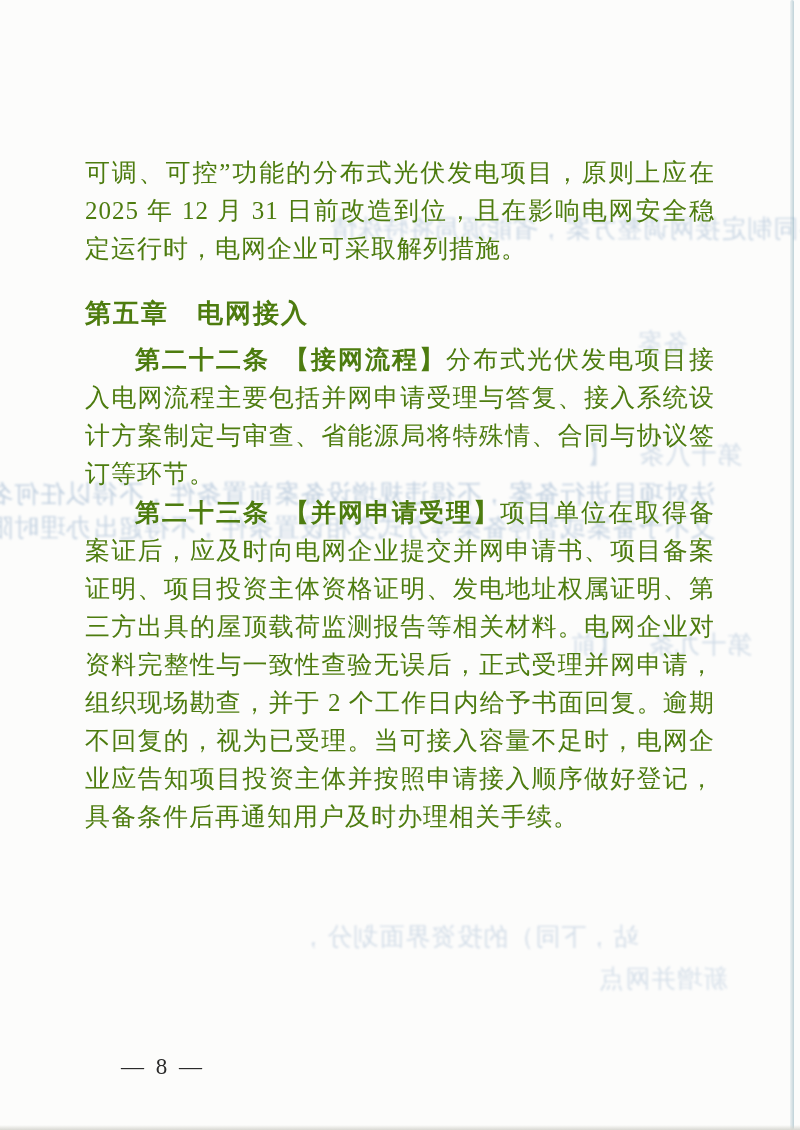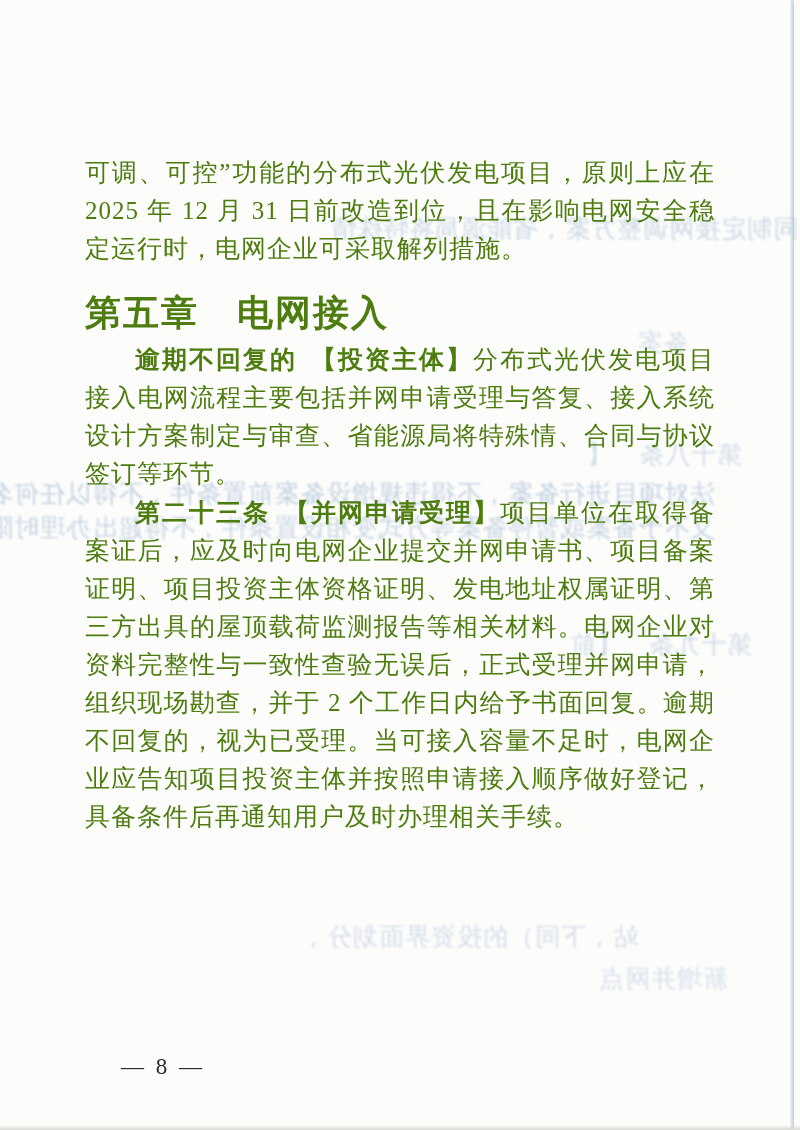--- a/index.html
+++ b/index.html
@@ -57,21 +57,21 @@
   }
   .content p{margin:0;}
   .indent{text-indent:50px;}
   .hei{
     font-family:"Liberation Sans","DejaVu Sans",sans-serif;
     font-weight:700;
   }
   .term{margin-right:14px;}
   .chapter{
     text-align:center;
-    font-size:36px;
+    font-size:26px;
     margin:26px 0 8px 0 !important;
     letter-spacing:2px;
   }
   .page-number{
     position:absolute;left:121px;top:1054px;z-index:2;
     font-size:23px;color:#2a2a2a;letter-spacing:3px;
     font-family:"Liberation Serif","DejaVu Serif",serif;
   }
 </style>
 </head>
@@ -92,21 +92,21 @@
 
   <div class="content">
 
     <p>可调、可控”功能的分布式光伏发电项目，原则上应在 2025 年 12 月 31 日前改造到位，且在影响电网安全稳定运行时，电网企业可采取解列措施。</p>
 
 
 
     <p class="chapter hei">第五章　电网接入</p>
 
     <p class="indent">
-      <span class="hei term">逾期不回复的</span><span class="hei">【投资主体】</span><span>分布式光伏发电项目接入电网流程主要包括并网申请受理与答复、接入系统设计方案制定与审查、省能源局将特殊情、合同与协议签订等环节。</span>
+      <span class="hei term">第二十二条</span><span class="hei">【接网流程】</span><span>分布式光伏发电项目接入电网流程主要包括并网申请受理与答复、接入系统设计方案制定与审查、省能源局将特殊情、合同与协议签订等环节。</span>
     </p>
 
     <p class="indent">
       <span class="hei term">第二十三条</span><span class="hei">【并网申请受理】</span><span>项目单位在取得备案证后，应及时向电网企业提交并网申请书、项目备案证明、项目投资主体资格证明、发电地址权属证明、第三方出具的屋顶载荷监测报告等相关材料。电网企业对资料完整性与一致性查验无误后，正式受理并网申请，组织现场勘查，并于 2 个工作日内给予书面回复。逾期不回复的，视为已受理。当可接入容量不足时，电网企业应告知项目投资主体并按照申请接入顺序做好登记，具备条件后再通知用户及时办理相关手续。</span>
     </p>
 
     <p class="indent">
       
     </p>
 

